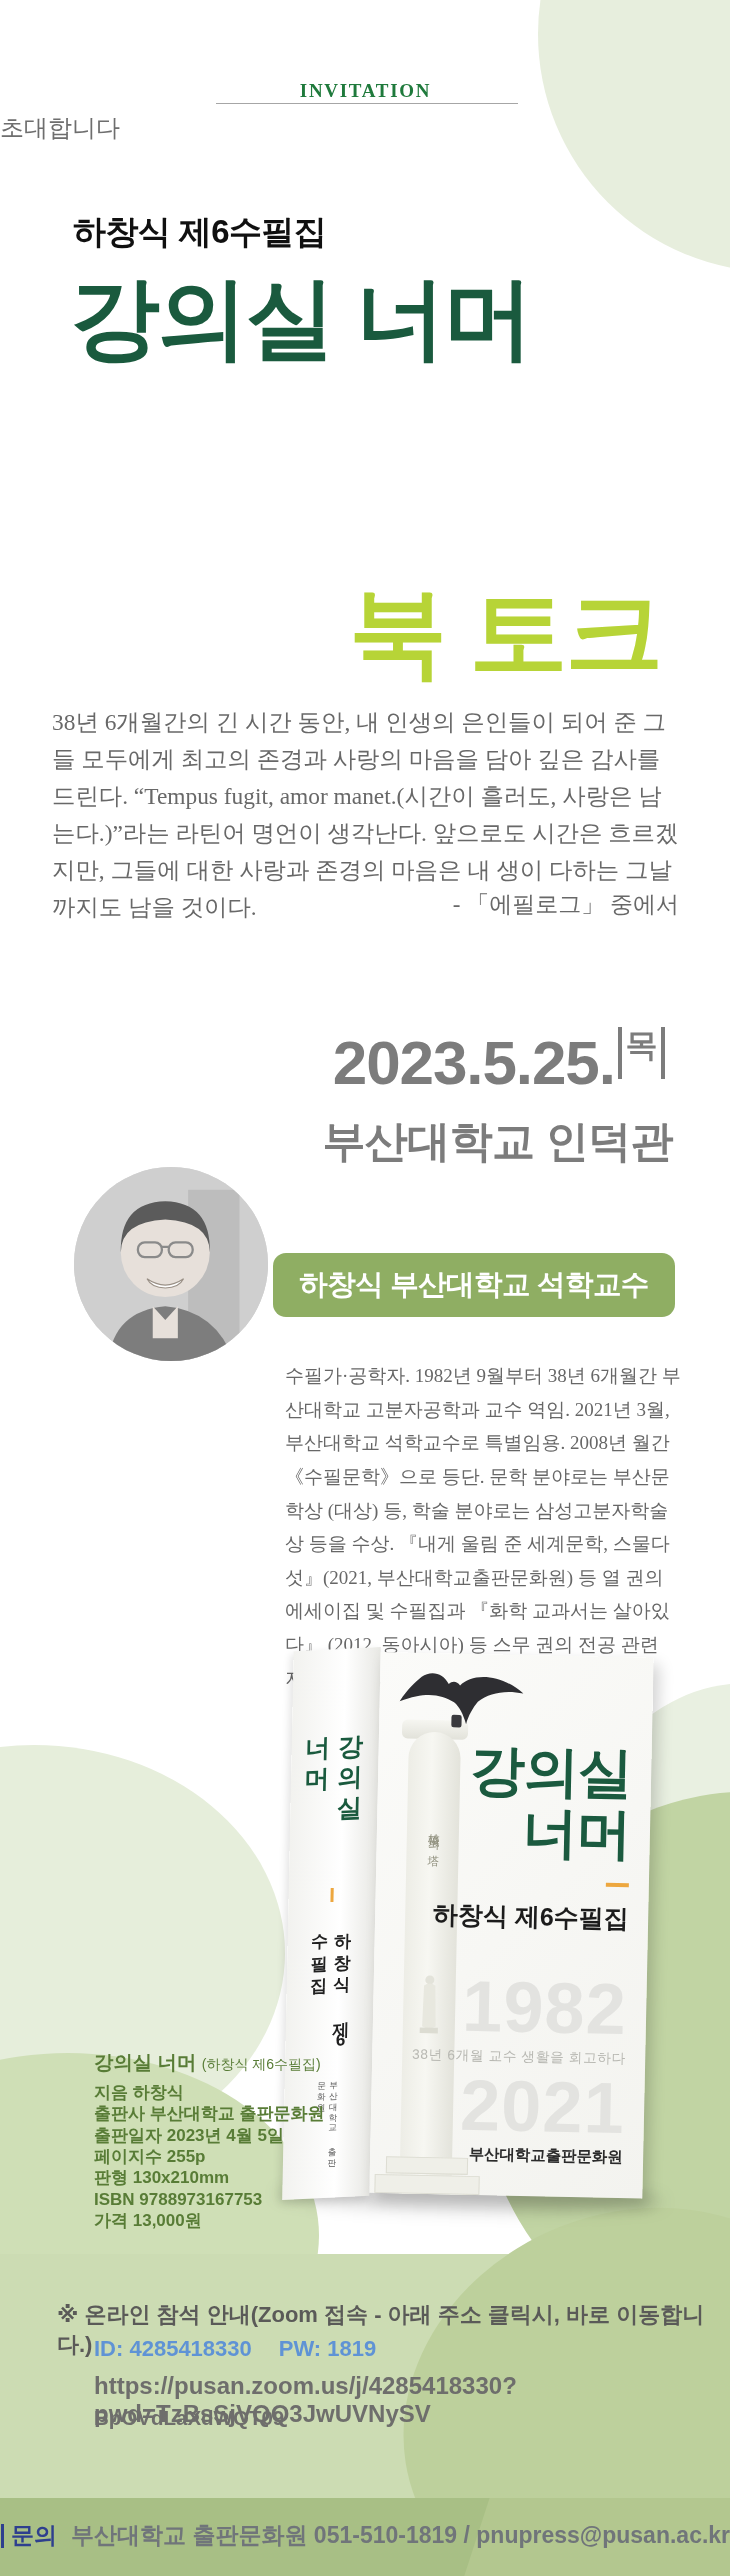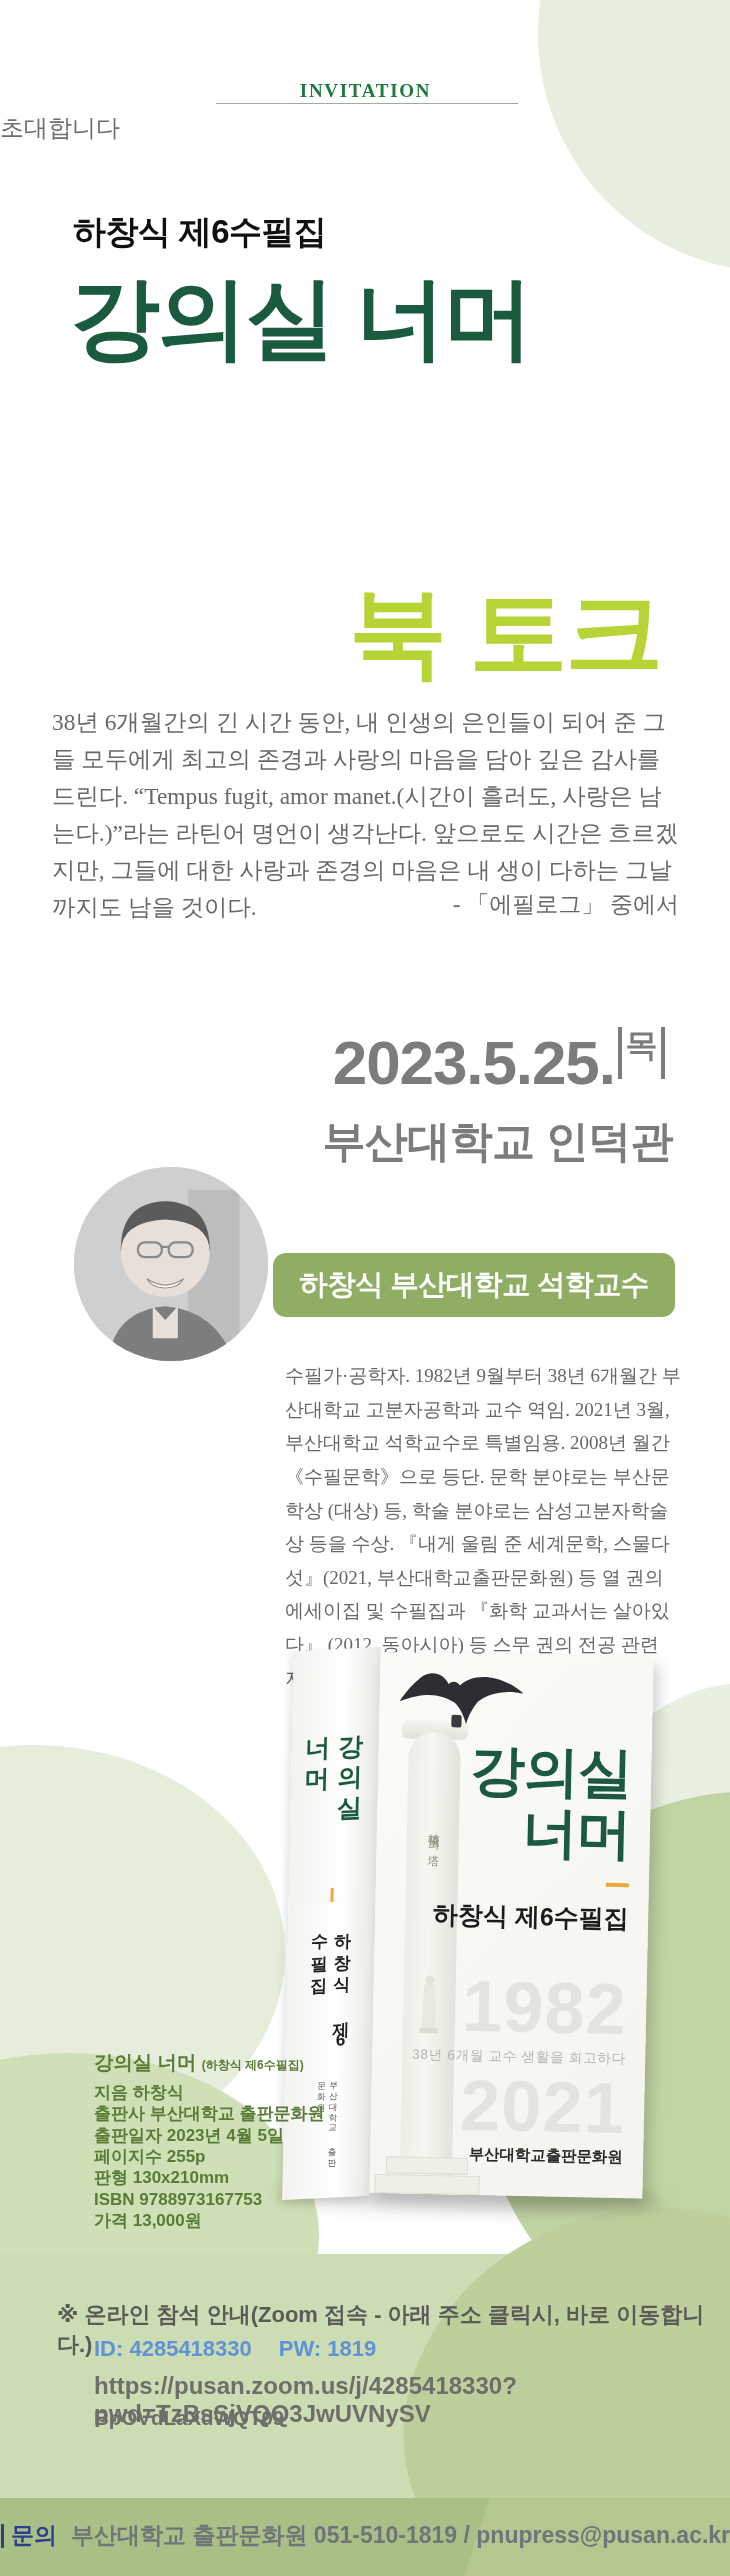--- a/index.html
+++ b/index.html
@@ -84,21 +84,21 @@
   .cover-dash{width:23px;height:4px;background:#eda73f;margin:17px 1.1px 15px auto;}
   .cover-series{font-size:25px;font-weight:800;color:#1c1c1c;}
   .years{margin-top:38px;}
   .year-num{font-size:72px;font-weight:800;color:#e3e3e0;line-height:1.0;letter-spacing:1.1px;}
   .year-caption{font-size:13.7px;color:#b8b8b2;margin:5.7px 0 3.4px 0;letter-spacing:0.6px;}
   .cover-pub{position:absolute;right:20.5px;bottom:30px;font-size:15.4px;font-weight:700;color:#2b2b2b;}
 
   
   .book-info{position:absolute;left:94px;top:2049px;color:#587c36;font-weight:700;}
   .book-info .first{font-size:19.4px;margin-bottom:5.7px;}
-  .book-info .first .note{font-size:12px;font-weight:700;}
+  .book-info .first .note{font-size:14px;font-weight:400;}
   .book-info .line{font-size:17px;line-height:1.26;}
 
   
   .online-notice{position:absolute;left:57px;top:2300px;font-size:22px;font-weight:700;color:#5a5a58;}
   .online-id{position:absolute;left:94px;top:2336px;font-size:22px;font-weight:700;color:#5f93d5;}
   .online-id .gap{display:inline-block;width:27px;}
   .online-url1{position:absolute;left:94px;top:2372px;font-size:24px;font-weight:700;color:#6e6e6c;}
   .online-url2{position:absolute;left:94px;top:2406px;font-size:20.5px;font-weight:700;color:#6e6e6c;}
 
   

